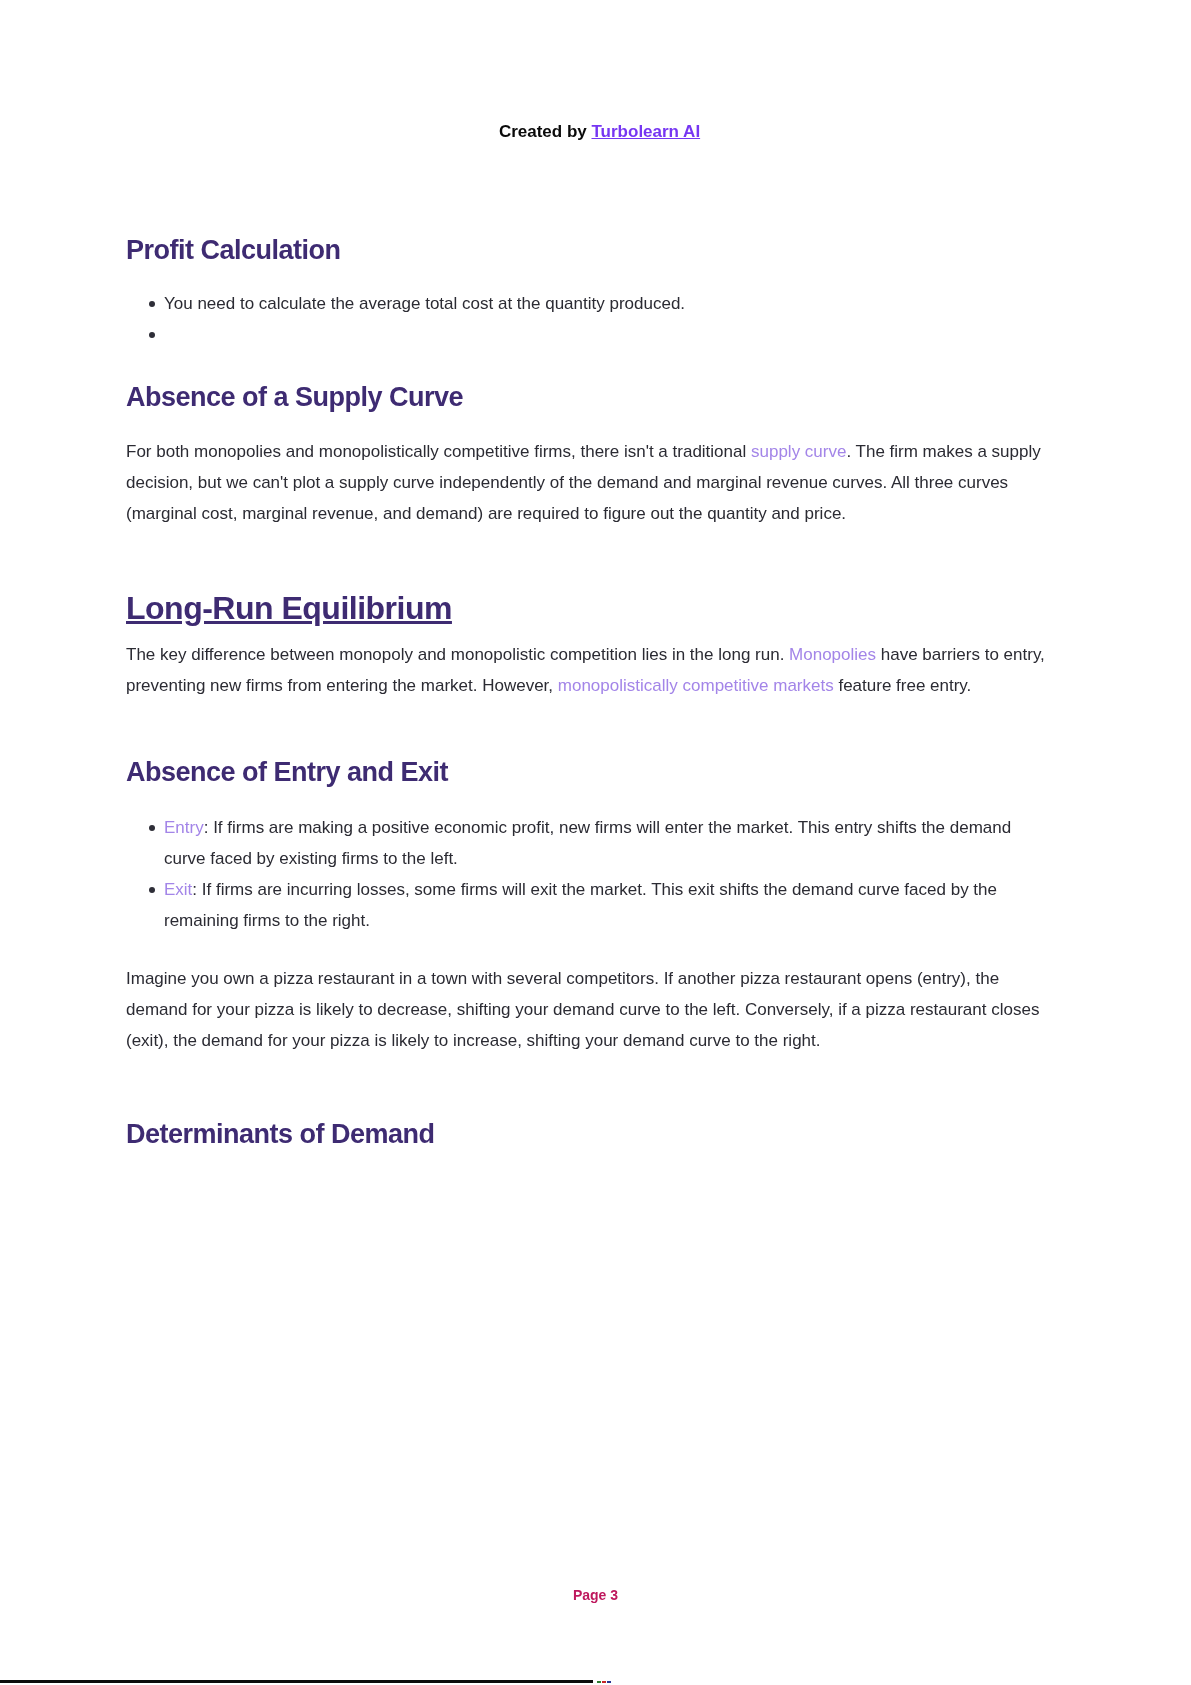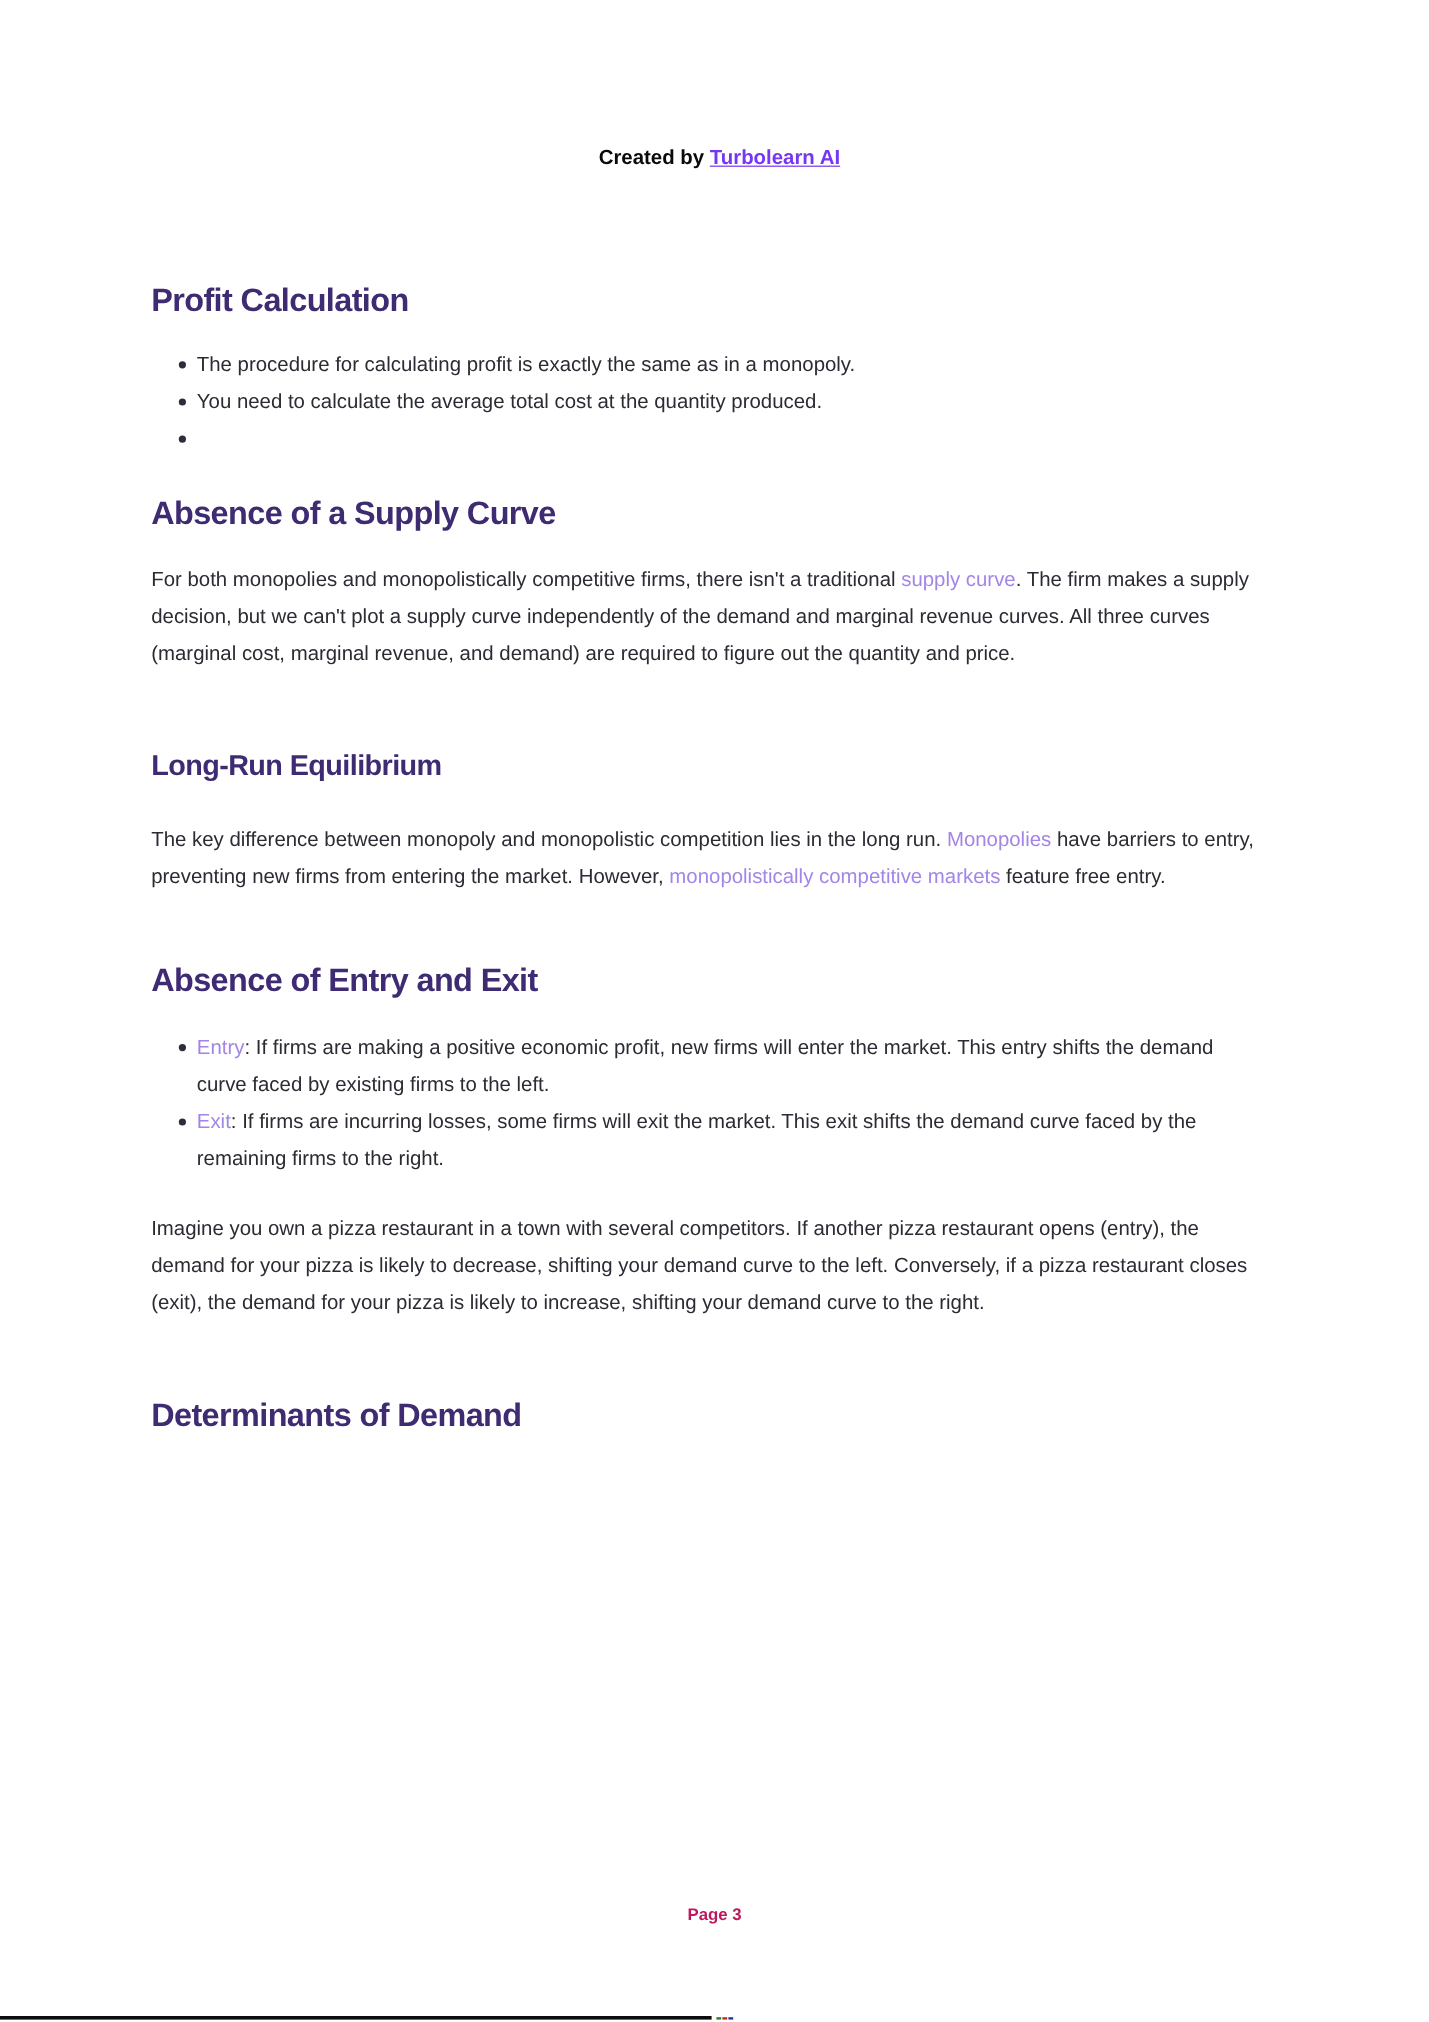--- a/index.html
+++ b/index.html
@@ -45,25 +45,26 @@
   h2 {
     margin: 0;
     font-size: 27px;
     line-height: 34px;
     font-weight: 700;
     letter-spacing: -0.5px;
     color: var(--heading);
   }
   h1 {
     margin: 58px 0 0 0;
-    font-size: 24px;
+    font-size: 32px;
     line-height: 42px;
     font-weight: 700;
     letter-spacing: -0.5px;
     color: var(--heading);
+    text-decoration: underline;
   }
   p {
     margin: 22px 0 0 0;
     font-size: 17px;
     line-height: 31px;
     color: var(--body);
   }
   ul {
     list-style: none;
     margin: 21px 0 0 0;
@@ -81,21 +82,21 @@
     left: 23px;
     top: 13px;
     width: 6px;
     height: 6px;
     border-radius: 50%;
     background: #2e2e38;
   }
   .term { color: var(--term); }
   .m-sec { margin-top: 54px; }
   .m-sec-lg { margin-top: 61px; }
-  .m-para-tight { margin-top: 24px; }
+  .m-para-tight { margin-top: 10px; }
   .m-para-x { margin-top: 27px; }
   .m-list { margin-top: 23px; }
   .page-footer {
     position: absolute;
     top: 1586px;
     left: 0;
     width: 100%;
     text-align: center;
     font-size: 14px;
     font-weight: 700;
@@ -129,21 +130,20 @@
 <div class="page">
 
   <div class="created-by">
     <span>Created by </span><a href="#">Turbolearn AI</a>
   </div>
 
   <div class="content">
 
     <h2>Profit Calculation</h2>
     <ul>
-      <li><span class="bullet"></span><span>The procedure for calculating profit is exactly the same as in a monopoly.</span></li>
       <li><span class="bullet"></span><span>You need to calculate the average total cost at the quantity produced.</span></li>
       <li><span class="bullet"></span></li>
     </ul>
 
     <h2 class="m-sec-lg">Absence of a Supply Curve</h2>
     <p><span>For both monopolies and monopolistically competitive firms, there isn't a traditional </span><span class="term">supply curve</span><span>. The firm makes a supply decision, but we can't plot a supply curve independently of the demand and marginal revenue curves. All three curves (marginal cost, marginal revenue, and demand) are required to figure out the quantity and price.</span></p>
 
     <h1>Long-Run Equilibrium</h1>
     <p class="m-para-tight"><span>The key difference between monopoly and monopolistic competition lies in the long run. </span><span class="term">Monopolies</span><span> have barriers to entry, preventing new firms from entering the market. However, </span><span class="term">monopolistically competitive markets</span><span> feature free entry.</span></p>
 

